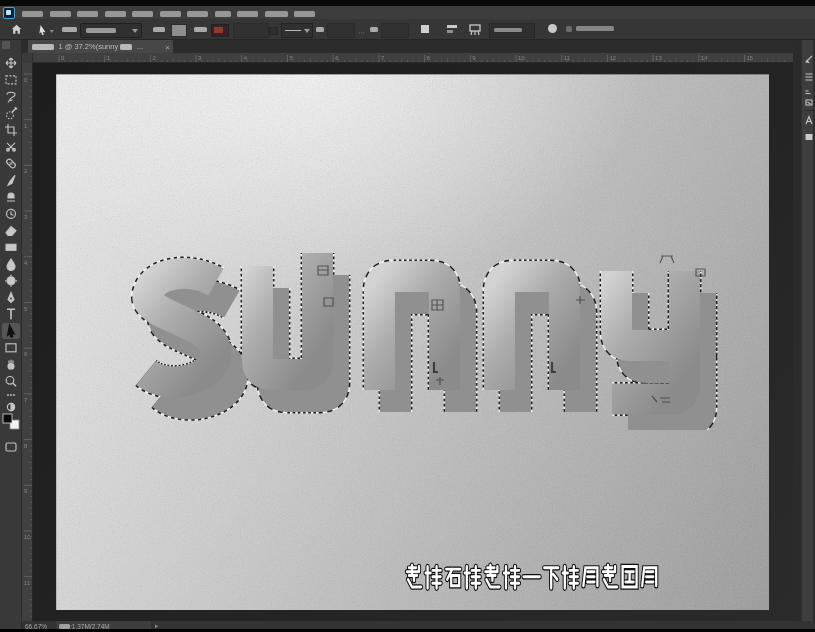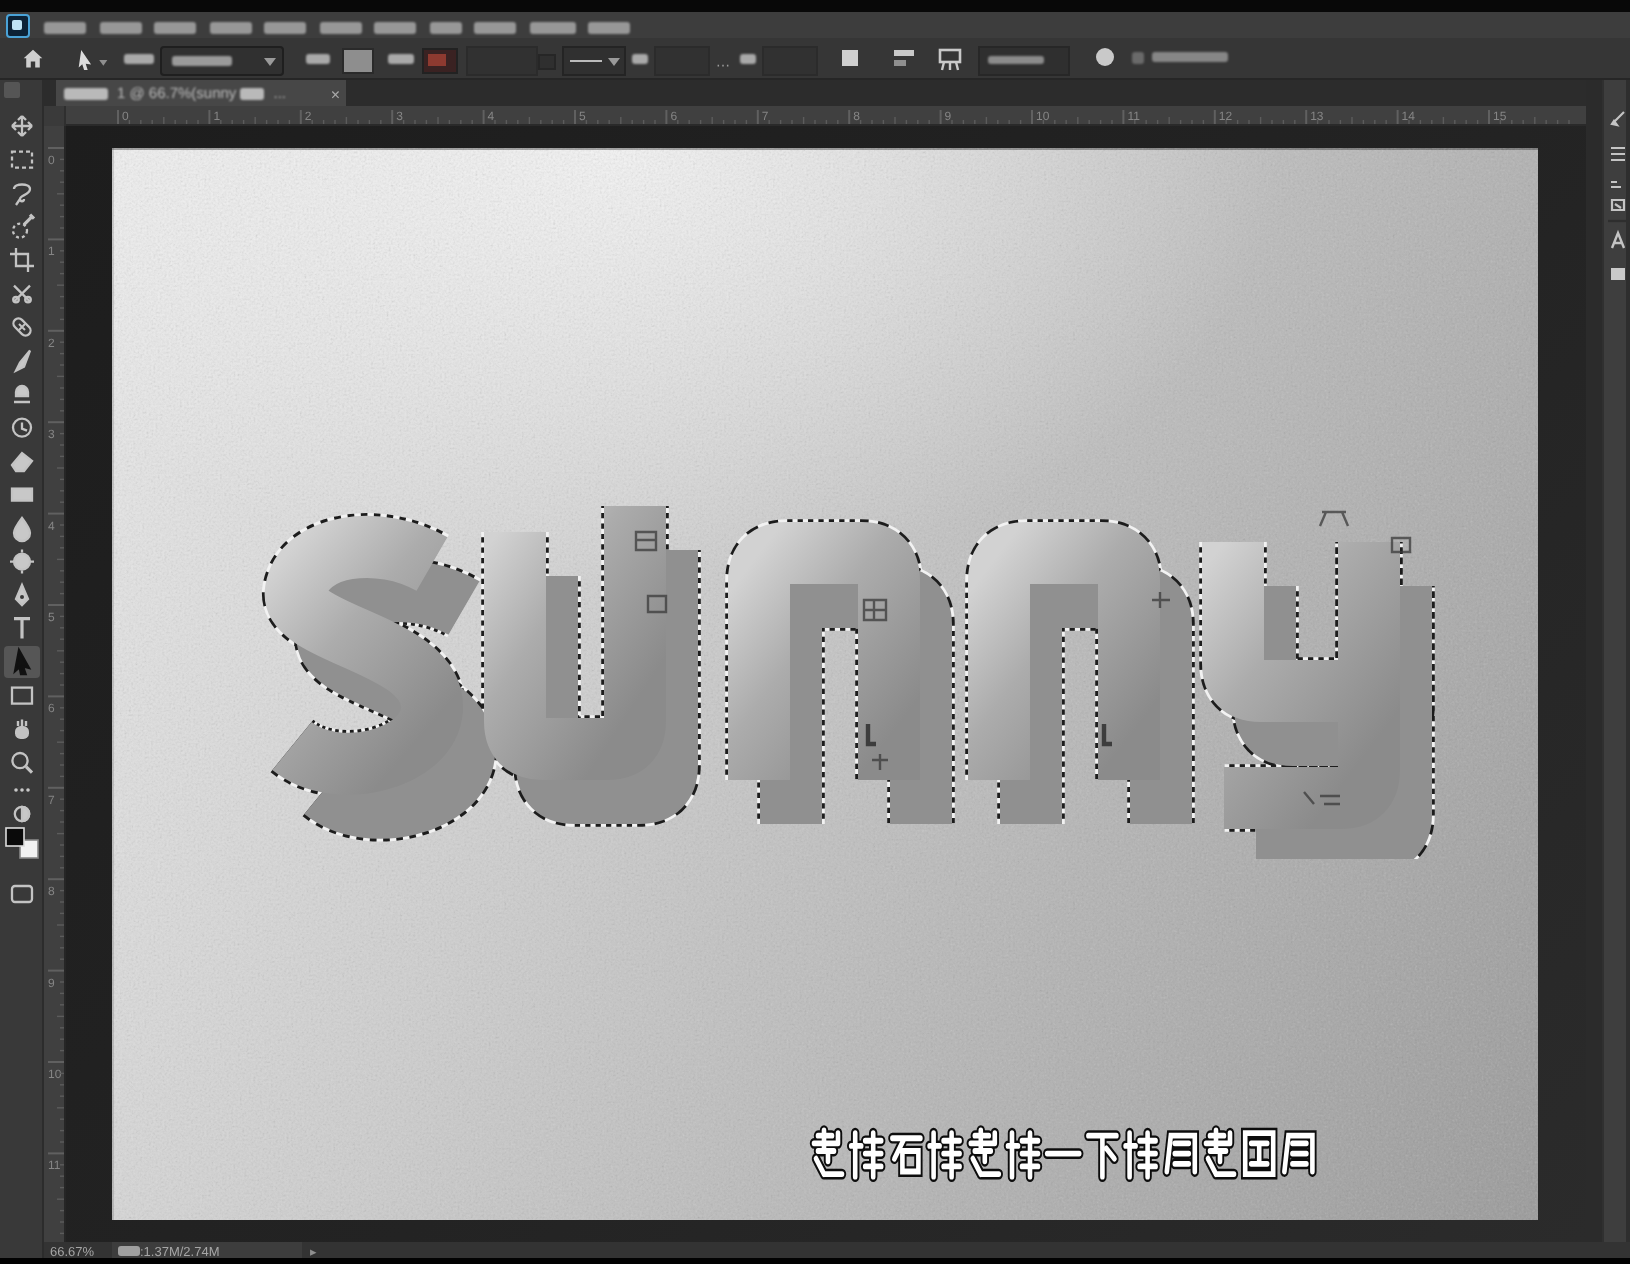--- a/index.html
+++ b/index.html
@@ -85,21 +85,21 @@
     </div>
   </div>
 
   <div class="abs" style="left:0;top:40px;width:22px;height:589px;background:#393939;border-right:1px solid #2c2c2c;box-sizing:border-box;"></div>
 
   <div class="abs" style="left:22px;top:40px;width:793px;height:13px;background:#2c2c2c;"></div>
   <div class="abs" style="left:2px;top:41px;width:8px;height:8px;background:#555;border-radius:1px;"></div>
   <div class="abs" style="left:28px;top:40px;width:145px;height:13px;background:#474747;">
     <div class="abs" style="left:4px;top:4px;filter:blur(0.45px);white-space:nowrap;">
       <span class="bar" style="width:22px;height:5.5px;background:#b9b9b9;vertical-align:top;"></span>
-      <span style="font-size:7.5px;color:#bdbdbd;line-height:5.5px;vertical-align:top;"> 1 @ 66.7%(sunny </span>
+      <span style="font-size:7.5px;color:#bdbdbd;line-height:5.5px;vertical-align:top;"> 1 @ 37.2%(sunny </span>
       <span class="bar" style="width:12px;height:5.5px;background:#b9b9b9;vertical-align:top;"></span>
       <span style="font-size:7.5px;color:#bdbdbd;line-height:5.5px;vertical-align:top;">...</span>
     </div>
     <div class="abs" style="right:3px;top:3px;color:#aaa;font-size:8px;">×</div>
   </div>
 
   <div class="abs" style="left:22px;top:53px;width:771px;height:10px;background:#404040;border-bottom:1px solid #2a2a2a;box-sizing:border-box;">
     <svg width="771" height="10" style="display:block">
       <g id="hticks">
         <line x1="37.0" y1="2" x2="37.0" y2="9" stroke="#606060" stroke-width="1"></line>

